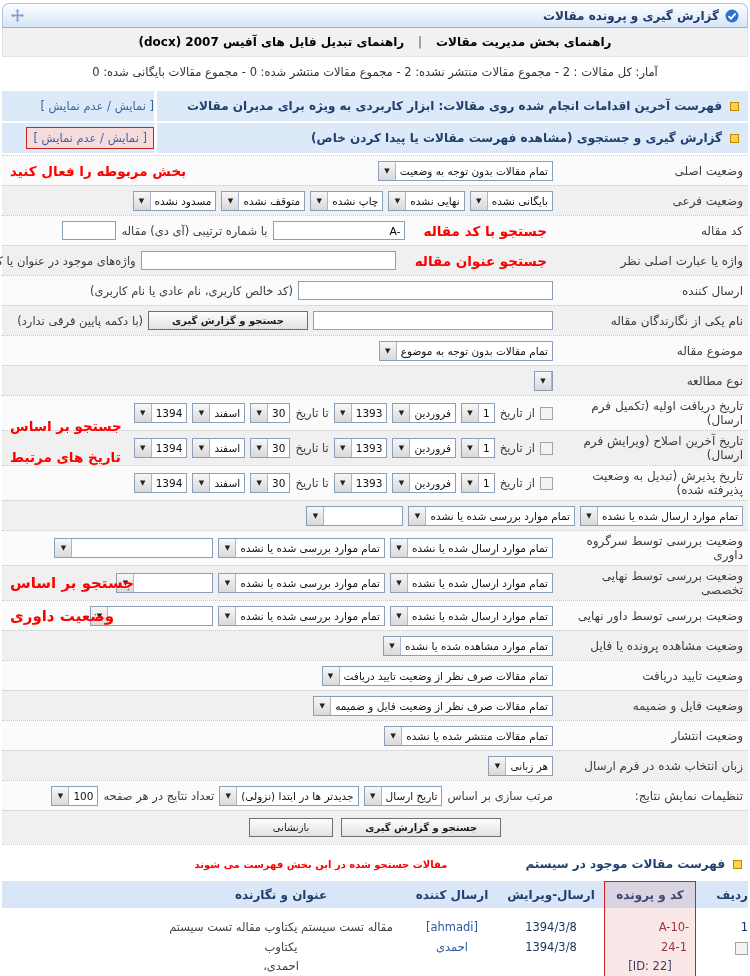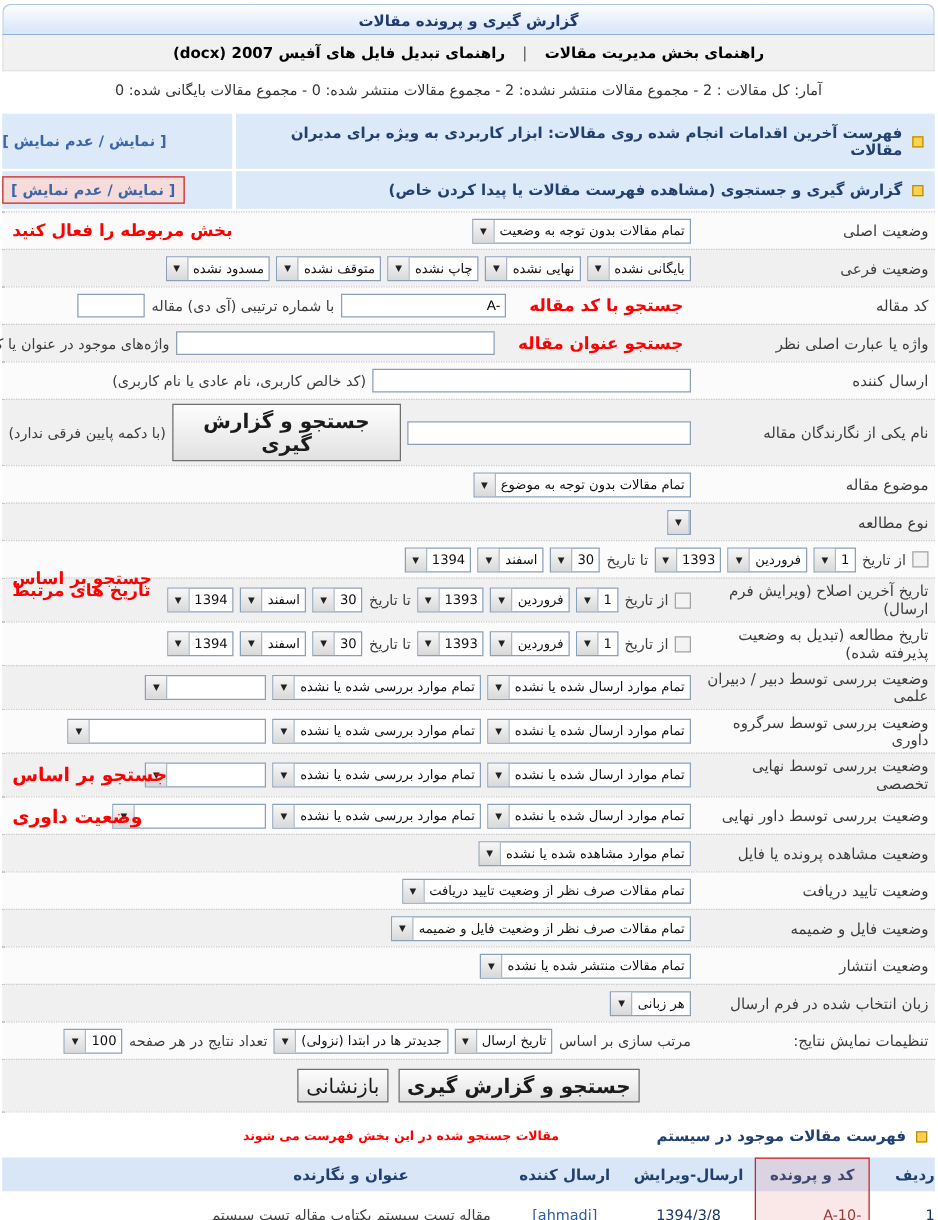--- a/index.html
+++ b/index.html
@@ -2,38 +2,38 @@
 <html lang="fa" dir="rtl"><head>
 <meta charset="utf-8">
 <style>
   * { box-sizing: border-box; margin: 0; padding: 0; }
   body { background:#fff; font-family:"DejaVu Sans", sans-serif; }
   .page { width:750px; direction:rtl; background:#fff; padding:3px 2px 20px; }
 
   
   .titlebar{height:25px;border:1px solid #aec6e4;border-bottom:1px solid #8fb0d8;
     border-radius:7px 7px 0 0;background:linear-gradient(#fdfeff,#d7e5f7);
-    display:flex;align-items:center;padding:0 8px;gap:6px;flex-direction:column;}
+    display:flex;align-items:center;padding:0 8px;gap:6px;}
   .titlebar .ttl{color:#1f3a6e;font-weight:bold;font-size:12px;}
   .spacer{flex:1;}
   .drag{color:#7a9cc8;font-size:11px;}
 
   
   .helpbar{background:#f1f1f1;border:1px solid #e3e3e3;border-top:none;text-align:center;
     padding:7px 0;font-size:12px;}
   .helpbar a{color:#000000;text-decoration:none;font-weight:bold;}
   .helpbar .sep{color:#555;margin:0 10px;}
   .stats{text-align:center;padding:8px 0 10px;font-size:11.5px;color:#333;}
 
   
   .sec{display:flex;gap:3px;margin:2px 0;}
   .sec-title{flex:1;background:#dce9f9;padding:8px 9px;font-weight:bold;color:#21406f;
     font-size:12px;display:flex;align-items:center;gap:8px;}
-  .sec-toggle{width:184px;background:#dce9f9;display:flex;align-items:center;justify-content:flex-end;
-    font-size:11.5px;font-weight:bold;}
+  .sec-toggle{width:152px;background:#dce9f9;display:flex;align-items:center;justify-content:flex-start;
+    font-size:11.5px;}
   .sec-toggle a{color:#3a66a8;text-decoration:none;}
   .bullet{display:inline-block;width:9px;height:9px;background:#ffd24d;border:1px solid #b98b00;flex:none;}
   .hl-pill{border:1px solid #cf2020;background:#f6dbdb;padding:3px 6px;}
 
   
   .form{border-bottom:1px dotted #c8c8c8;}
   .frow{display:flex;align-items:center;min-height:30px;border-top:1px dotted #c8c8c8;
     padding:3px 5px;position:relative;font-size:12px;background:#fbfbfb;}
   .frow.alt{background:#f0f0f0;}
   .flabel{width:190px;color:#3d3d3d;padding-left:8px;flex:none;}
@@ -49,21 +49,21 @@
   .sel .v{display:flex;align-items:center;justify-content:flex-end;padding:0 4px;
     font-size:10.5px;color:#111;direction:rtl;white-space:nowrap;}
   .we-a .v{min-width:78px;} .we-b .v{min-width:140px;} .we-c .v{min-width:104px;}
 
   .ti{height:19px;border:1px solid #8aa0b8;font-size:11px;padding:0 3px;background:#fff;
     direction:ltr;text-align:right;}
   .w-code{width:132px;} .w-id{width:54px;} .w-wide{width:255px;} .w-author{width:240px;}
   .cb{width:13px;height:13px;border:1px solid #a3a3a3;background:#f3f3f3;flex:none;display:inline-block;}
 
   .btn{border:1px solid #6f6f6f;background:linear-gradient(#fdfdfd,#e2e2e2);
-    padding:3px 6px;font-size:16px;color:#1b1b1b;font-family:"DejaVu Sans",sans-serif;cursor:pointer;}
+    padding:3px 23px;font-size:10px;color:#1b1b1b;font-family:"DejaVu Sans",sans-serif;cursor:pointer;}
   .btn.bold{font-weight:bold;}
   .btnrow{justify-content:center;gap:8px;padding:7px 0;}
 
   
   .ann{color:#ff0000;font-weight:bold;font-size:13.5px;white-space:nowrap;}
   .ann-inline{margin-left:14px;margin-right:6px;}
   .ann-left{position:absolute;left:8px;z-index:3;}
 
   
   .res-head{display:flex;align-items:center;gap:8px;padding:12px 6px 10px;font-size:12px;}
@@ -226,20 +226,21 @@
     <div class="frow alt">
       <div class="flabel">نوع مطالعه</div>
       <div class="fctrl">
         <span class="sel">
             <span class="ar">▼</span>
           </span>
       </div>
     </div>
 
     <div class="frow">
+      <div class="flabel">تاریخ دریافت اولیه (تکمیل فرم ارسال)</div>
       <div class="fctrl">
         <span class="cb"></span>
         <span class="hint">از تاریخ</span>
         <span class="sel">
             <span class="ar">▼</span>
             <span class="v">1</span>
           </span>
         <span class="sel">
             <span class="ar">▼</span>
             <span class="v">فروردین</span>
@@ -289,25 +290,25 @@
           </span>
         <span class="sel">
             <span class="ar">▼</span>
             <span class="v">اسفند</span>
           </span>
         <span class="sel">
             <span class="ar">▼</span>
             <span class="v">1394</span>
           </span>
       </div>
-      <span class="ann ann-left" style="top:2px;">تاریخ های مرتبط</span>
-    </div>
-
-    <div class="frow">
-      <div class="flabel">تاریخ مطالعه (تبدیل به وضعیت پذیرفته شده)</div>
+      <span class="ann ann-left" style="top:18px;">تاریخ های مرتبط</span>
+    </div>
+
+    <div class="frow">
+      <div class="flabel">تاریخ پذیرش (تبدیل به وضعیت پذیرفته شده)</div>
       <div class="fctrl">
         <span class="cb"></span>
         <span class="hint">از تاریخ</span>
         <span class="sel">
             <span class="ar">▼</span>
             <span class="v">1</span>
           </span>
         <span class="sel">
             <span class="ar">▼</span>
             <span class="v">فروردین</span>
@@ -326,21 +327,20 @@
             <span class="v">اسفند</span>
           </span>
         <span class="sel">
             <span class="ar">▼</span>
             <span class="v">1394</span>
           </span>
       </div>
     </div>
 
     <div class="frow alt">
-      <div class="flabel">وضعیت بررسی توسط دبیر / دبیران علمی</div>
       <div class="fctrl">
         <span class="sel">
             <span class="ar">▼</span>
             <span class="v">تمام موارد ارسال شده یا نشده</span>
           </span>
         <span class="sel">
             <span class="ar">▼</span>
             <span class="v">تمام موارد بررسی شده یا نشده</span>
           </span>
         <span class="sel we-a">

